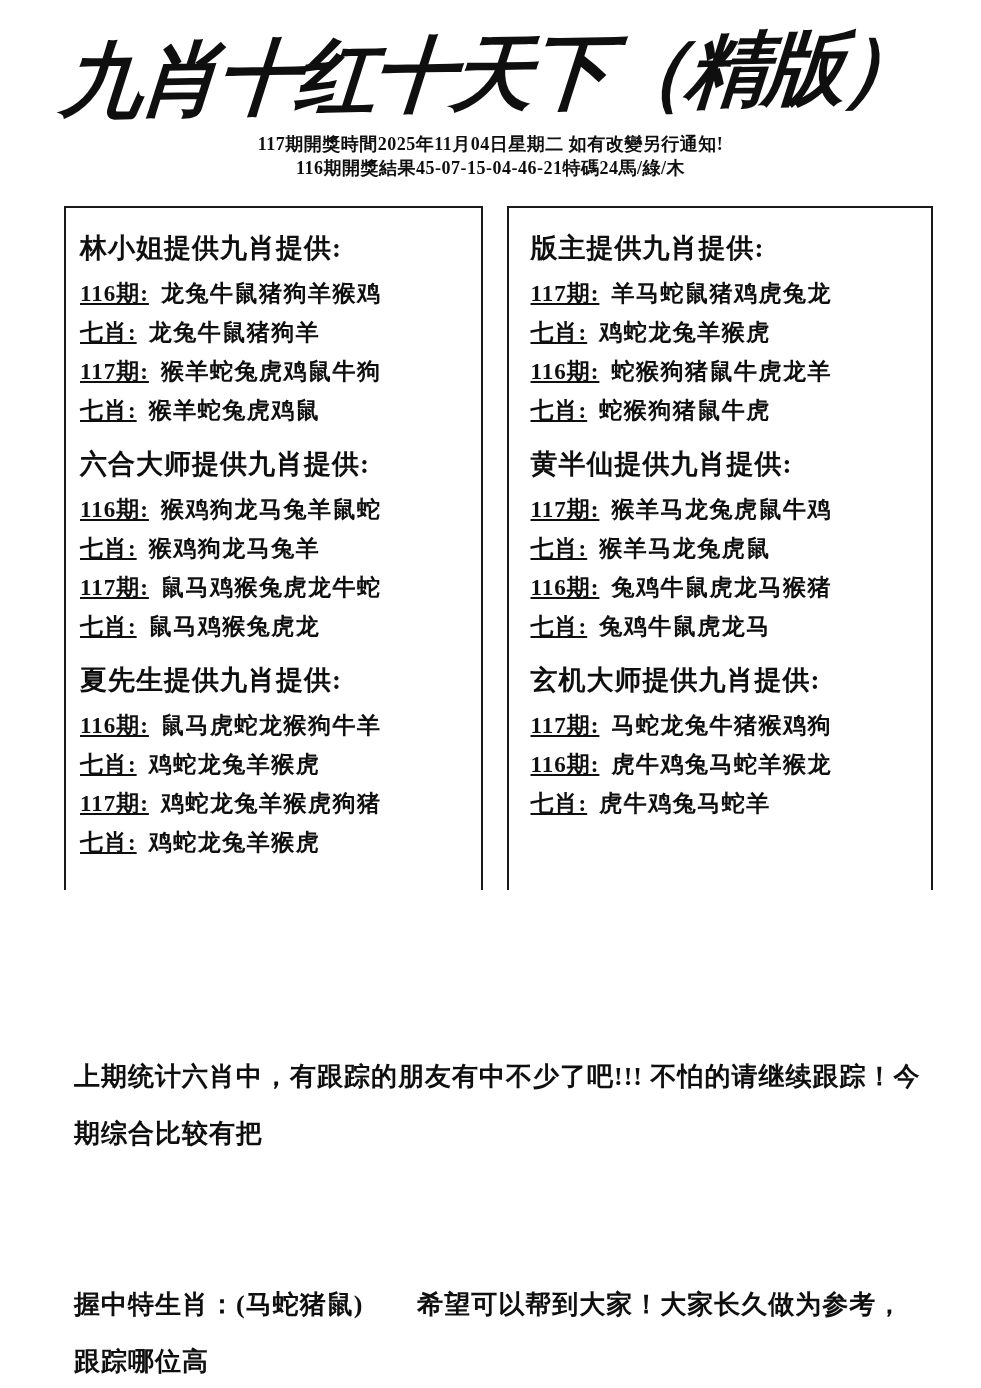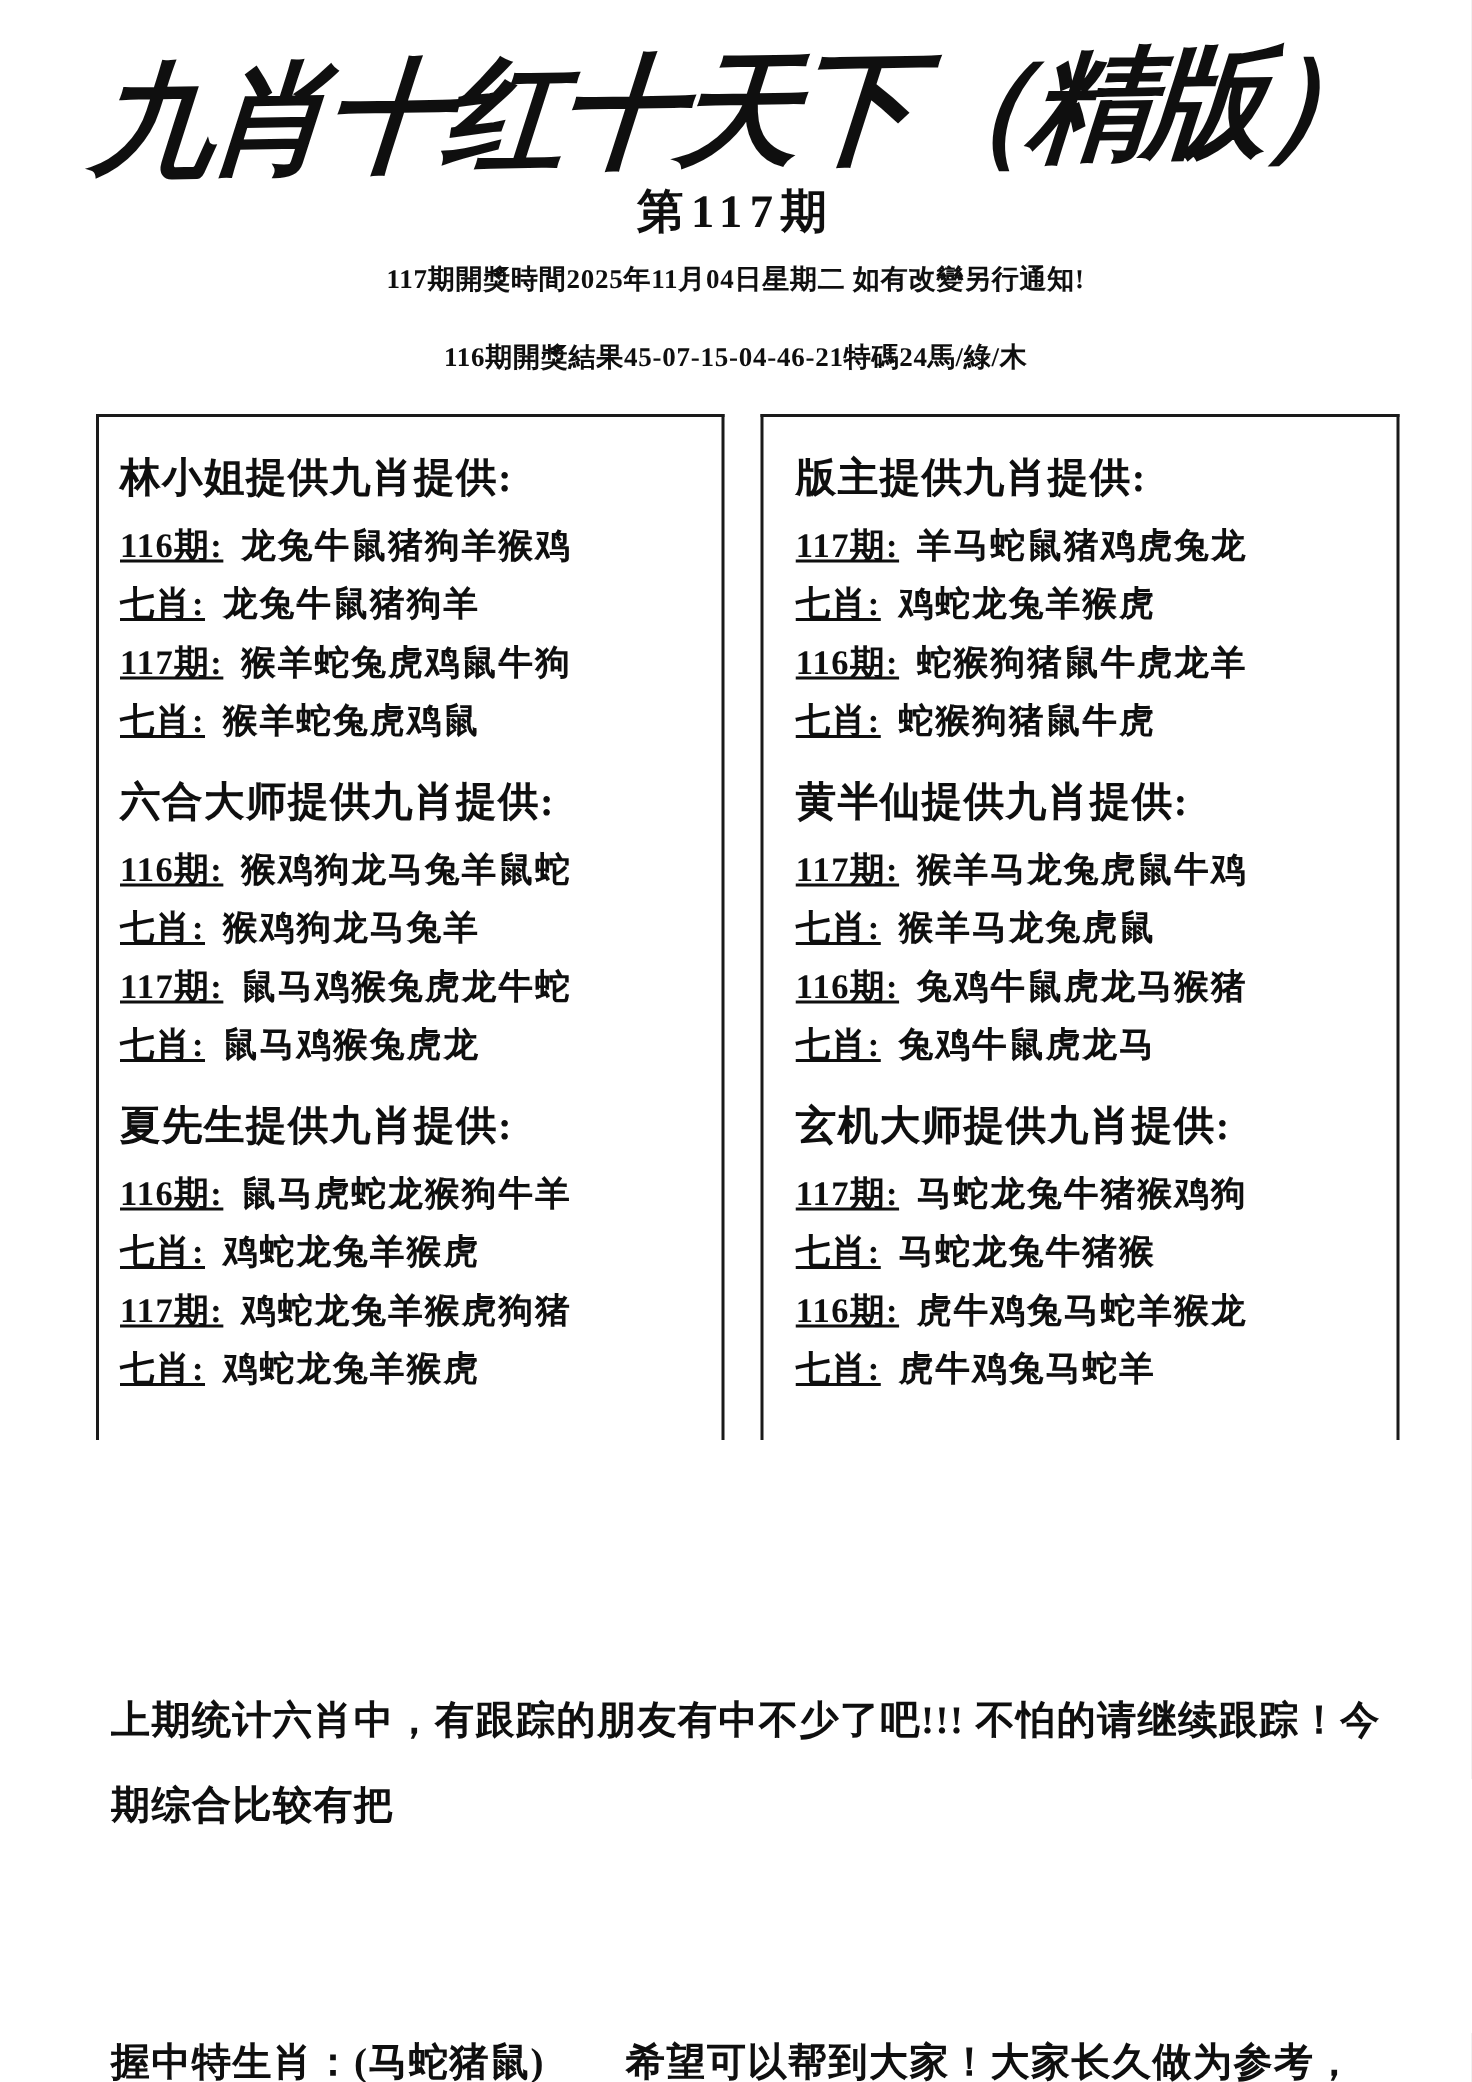--- a/index.html
+++ b/index.html
@@ -10,21 +10,21 @@
   }
   
   .masthead{text-align:center;}
   .title{
     margin:30px 0 0;line-height:1.1;
     font-size:82px;font-weight:900;font-style:italic;
     letter-spacing:-4px;transform:skewX(-5deg) rotate(-1deg);
   }
   .issue{font-size:31px;font-weight:700;margin-top:0px;letter-spacing:5px;}
   .notice{font-size:18px;font-weight:700;margin-top:12px;letter-spacing:.5px;}
-  .notice.second{margin-top:28px;}
+  .notice.second{margin-top:0;}
   
   .tips{display:flex;gap:24px;margin:26px 48px 0 64px;}
   .tcol{
     flex:1;border:2px solid #1a1a1a;border-bottom:none;
     padding:6px 8px 14px 14px;
   }
   .tcol.right{padding-left:22px;}
   .tsec{margin-bottom:14px;}
   .thead{font-size:27px;font-weight:700;margin:16px 0 8px;letter-spacing:1px;}
   .thead.centered{text-align:left;padding-right:20px;}
@@ -36,21 +36,20 @@
     line-height:57px;white-space:pre-wrap;letter-spacing:1px;
   }
 </style>
 </head>
 <body>
 
 <div class="page">
 
   <div class="masthead">
     <h1 class="title">九肖十红十天下（精版）</h1>
-    <div class="issue">第117期</div>
     <div class="notice">117期開獎時間2025年11月04日星期二 如有改變另行通知!</div>
     <div class="notice second">116期開獎結果45-07-15-04-46-21特碼24馬/綠/木</div>
   </div>
 
   <div class="tips">
 
     <div class="tcol">
 
       <div class="tsec">
         <h2 class="thead">林小姐提供九肖提供:</h2>
@@ -92,21 +91,20 @@
         <h2 class="thead">黄半仙提供九肖提供:</h2>
         <div class="trow"><span class="tlbl">117期:</span><span class="tval">猴羊马龙兔虎鼠牛鸡</span></div>
         <div class="trow"><span class="tlbl">七肖:</span><span class="tval">猴羊马龙兔虎鼠</span></div>
         <div class="trow"><span class="tlbl">116期:</span><span class="tval">兔鸡牛鼠虎龙马猴猪</span></div>
         <div class="trow"><span class="tlbl">七肖:</span><span class="tval">兔鸡牛鼠虎龙马</span></div>
       </div>
 
       <div class="tsec">
         <h2 class="thead">玄机大师提供九肖提供:</h2>
         <div class="trow"><span class="tlbl">117期:</span><span class="tval">马蛇龙兔牛猪猴鸡狗</span></div>
-        <div class="trow"><span class="tlbl">七肖:</span><span class="tval">马蛇龙兔牛猪猴</span></div>
         <div class="trow"><span class="tlbl">116期:</span><span class="tval">虎牛鸡兔马蛇羊猴龙</span></div>
         <div class="trow"><span class="tlbl">七肖:</span><span class="tval">虎牛鸡兔马蛇羊</span></div>
       </div>
 
     </div>
   </div>
 
   <div class="commentary">
     <div class="cline">上期统计六肖中，有跟踪的朋友有中不少了吧!!! 不怕的请继续跟踪！今期综合比较有把</div>
     <div class="cline">握中特生肖：(马蛇猪鼠)　　希望可以帮到大家！大家长久做为参考，跟踪哪位高</div>

